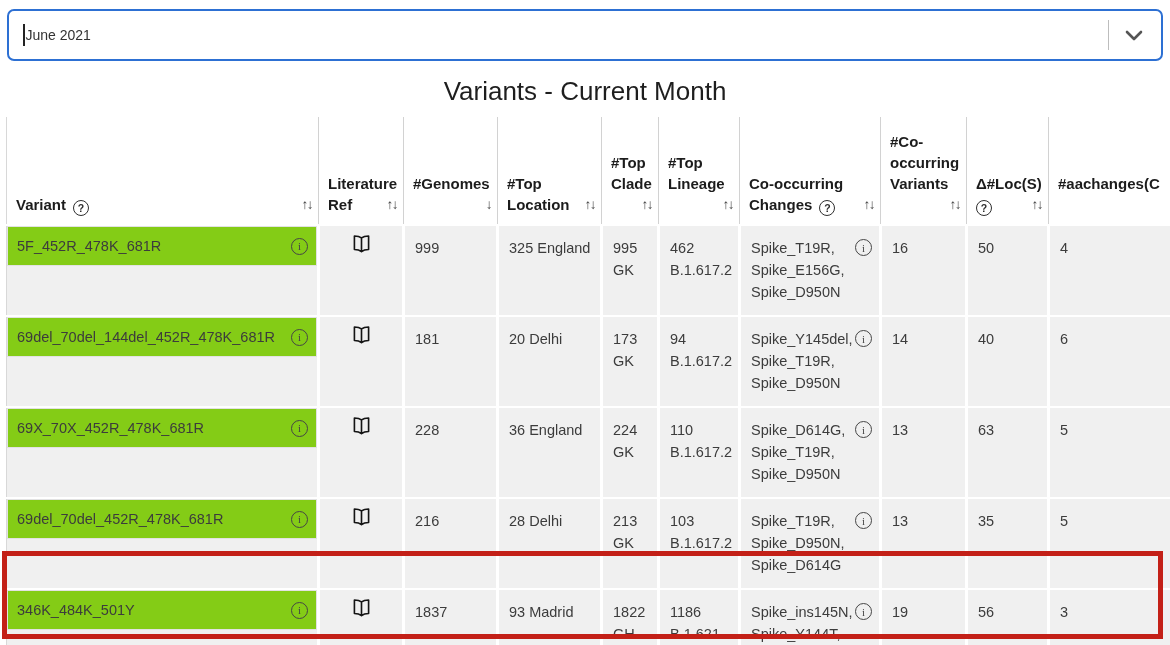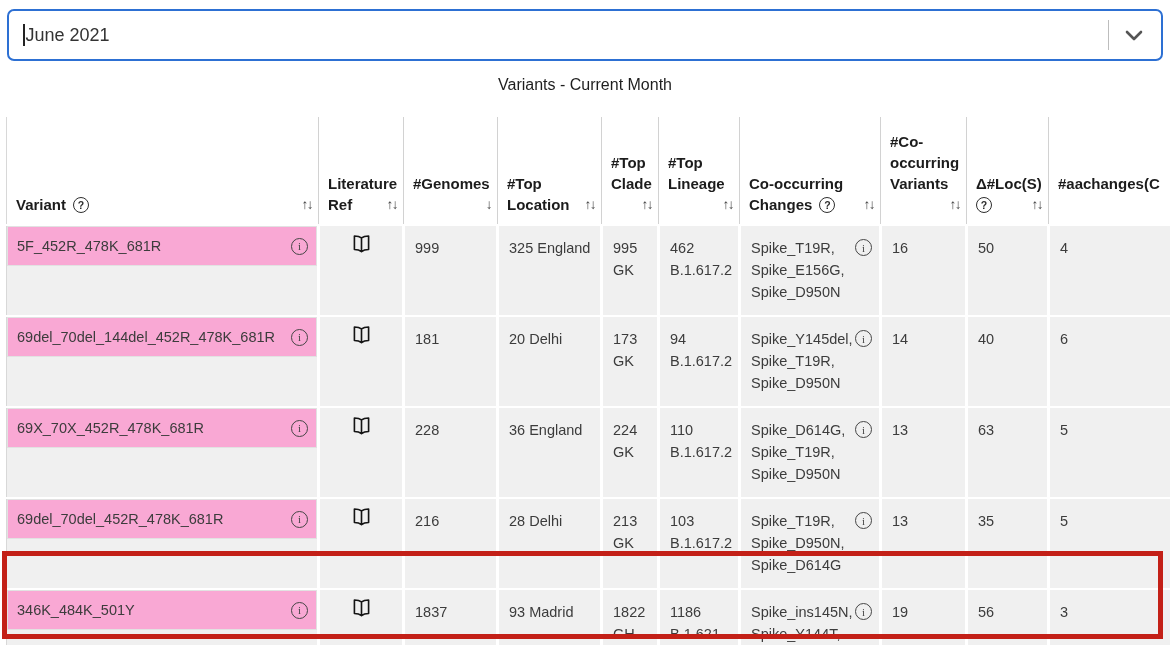--- a/index.html
+++ b/index.html
@@ -4,46 +4,46 @@
 <style>
   * { box-sizing: border-box; margin: 0; padding: 0; }
   html, body { width: 1170px; height: 645px; overflow: hidden; background: #fff;
     font-family: "Liberation Sans", sans-serif; position: relative; }
 
   
   .combo { position: absolute; left: 7px; top: 9px; width: 1156px; height: 52px;
     border: 2px solid #2d70d3; border-radius: 7px; background: #fff;
     display: flex; align-items: center; padding: 0 14px; }
   .caret { width: 1.5px; height: 22px; background: #222; margin-right: 1px; }
-  .combo-value { font-size: 18px; color: #333; }
+  .combo-value { font-size: 14px; color: #333; }
   .combo-right { margin-left: auto; display: flex; align-items: center; gap: 16px; }
   .combo-divider { width: 1px; height: 30px; background: #bdbdbd; }
   .chev { display: flex; align-items: center; cursor: pointer; padding-right: 4px; }
 
   
   .page-title { position: absolute; top: 76px; left: 0; width: 1170px;
-    text-align: center; font-size: 16px; color: #1e1e1e; font-weight: 400; }
+    text-align: center; font-size: 26px; color: #1e1e1e; font-weight: 400; }
 
   
   .table-wrap { position: absolute; left: 6px; top: 117px; width: 1164px; height: 528px;
     overflow: hidden; }
   table { border-collapse: collapse; table-layout: fixed; width: 1340px;
     border-left: 1px solid #d8d8d8; }
   th { background: #fff; border-right: 1px solid #d2d2d2; vertical-align: bottom;
     text-align: left; padding: 6px 6px 8px 9px; font-size: 15px; font-weight: bold;
     color: #1c1c1c; height: 108px; line-height: 21px; }
-  .h-foot { display: flex; align-items: center; min-height: 22px; line-height: 22px; }
+  .h-foot { display: flex; align-items: flex-end; min-height: 22px; line-height: 22px; }
   .h-sp { flex: 1; }
   .sort { font-size: 13.5px; color: #3f3f3f; letter-spacing: -1.5px;
     white-space: nowrap; cursor: pointer; }
   td { background: #f0f0f0; border-right: 3px solid #fff; border-top: 2px solid #fff;
     vertical-align: top; padding: 11px 6px 12px 10px; font-size: 14.5px; color: #3c3c3c;
     height: 83px; line-height: 22px; }
   td.cell-variant { padding: 0; }
-  .variant-box { height: 40px; background: #f9a8d4; border: 1px solid #e2e2e2;
+  .variant-box { height: 40px; background: #84cc16; border: 1px solid #e2e2e2;
     display: flex; align-items: center; padding: 0 8px 0 9px; font-size: 14.5px; }
   .variant-box .info-icon { margin-left: auto; }
   td.cell-lit { text-align: center; padding: 7px 0 0 0; }
   td.cell-cooc { position: relative; padding-right: 30px; }
   .cooc-info { position: absolute; top: 13px; right: 7px; }
   .cooc-line { display: block; }
 
   
   .help-icon { display: inline-flex; width: 16px; height: 16px; border: 1.5px solid #2e2e2e;
     border-radius: 50%; align-items: center; justify-content: center; font-size: 10.5px;

